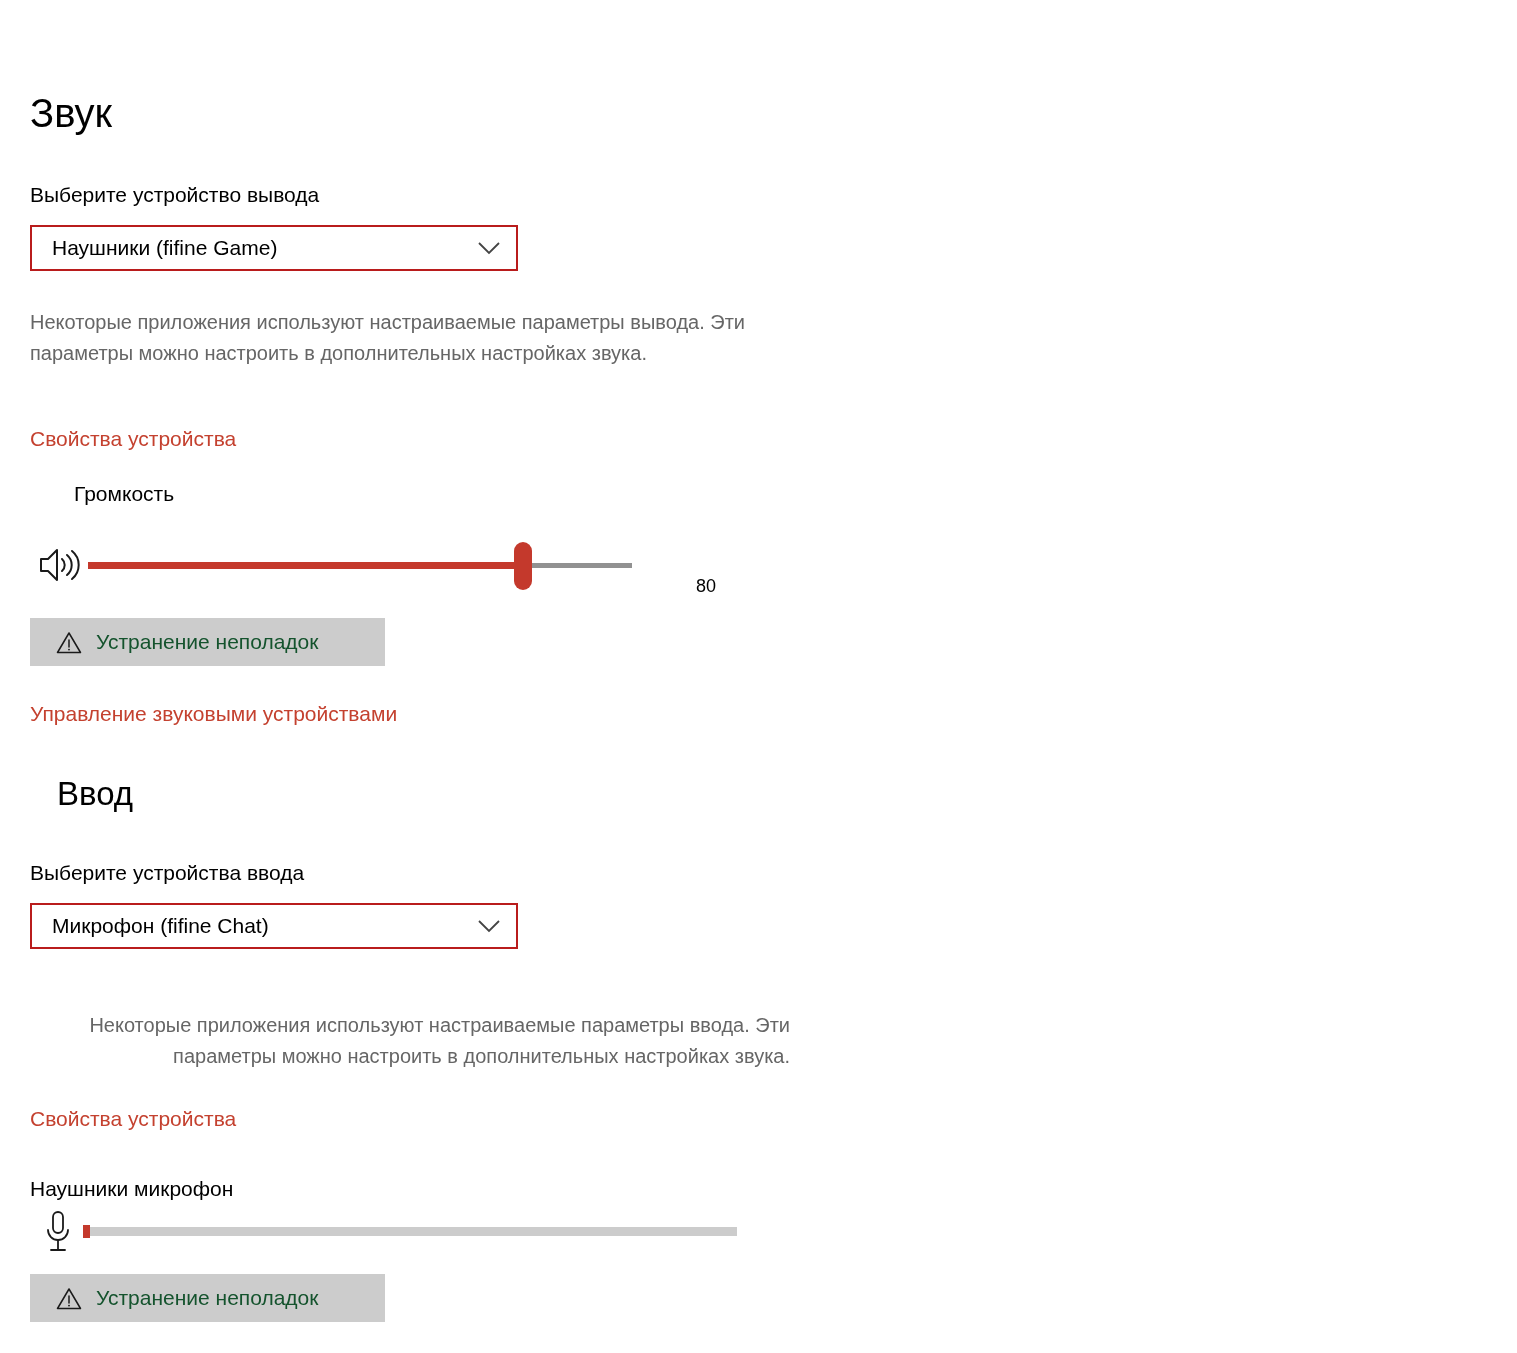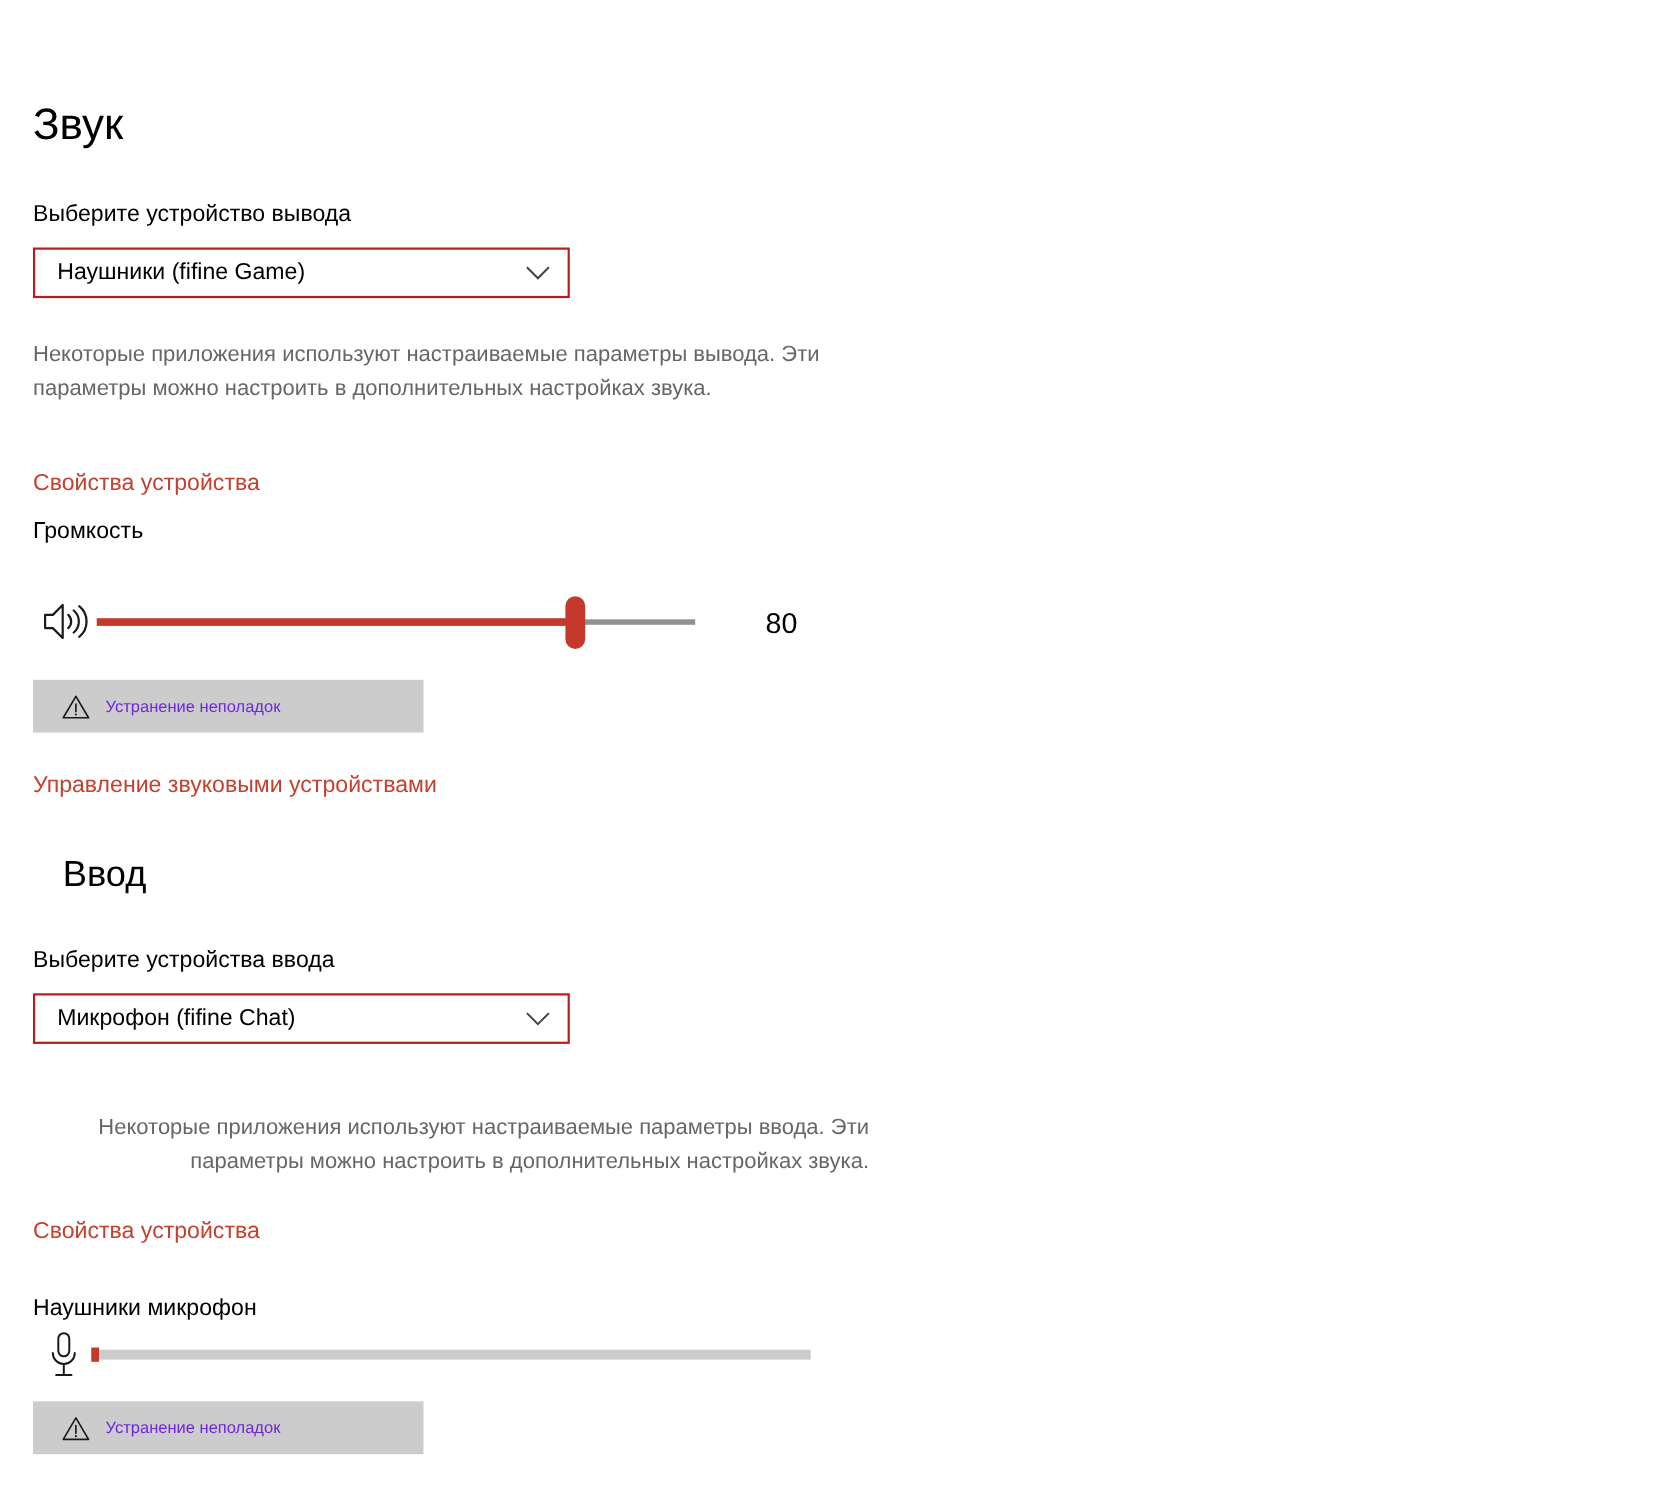--- a/index.html
+++ b/index.html
@@ -131,22 +131,22 @@
     top: 542px;
     width: 18px;
     height: 48px;
     background: #c4392c;
     border-radius: 9px;
     cursor: pointer;
   }
   .slider-value {
     position: absolute;
     left: 696px;
-    top: 551px;
-    font-size: 26px;
+    top: 576px;
+    font-size: 18px;
     color: #000000;
   }
 
   
   .btn {
     position: absolute;
     left: 30px;
     height: 48px;
     background: #cccccc;
     border: none;
@@ -157,22 +157,22 @@
     box-sizing: border-box;
     font-family: inherit;
   }
   .btn .warn-icon {
     width: 26px;
     height: 23px;
     margin-right: 14px;
     flex: 0 0 auto;
   }
   .btn .btn-label {
-    font-size: 15px;
-    color: #6d28d9;
+    font-size: 21px;
+    color: #14532d;
     white-space: nowrap;
   }
   #troubleshoot-output-button { top: 618px; width: 355px; }
   #troubleshoot-input-button  { top: 1274px; width: 355px; }
 
   
   .mic-icon {
     position: absolute;
     left: 42px;
     top: 1209px;
@@ -211,21 +211,21 @@
       <svg width="22" height="14" viewBox="0 0 22 14" xmlns="http://www.w3.org/2000/svg">
         <polyline points="1,2 11,12 21,2" fill="none" stroke="#444444" stroke-width="1.8"></polyline>
       </svg>
     </span>
   </div>
 
   <div class="desc" style="top:307px;">Некоторые приложения используют настраиваемые параметры вывода. Эти параметры можно настроить в дополнительных настройках звука.</div>
 
   <div class="link" style="top:427px;">Свойства устройства</div>
 
-  <div class="field-label" style="top:471px;">Громкость</div>
+  <div class="field-label" style="top:482px;margin-left:44px;">Громкость</div>
 
   <span class="speaker-icon">
     <svg width="44" height="38" viewBox="0 0 44 38" xmlns="http://www.w3.org/2000/svg">
       <path d="M3 13 L10 13 L19 4 L19 34 L10 25 L3 25 Z" fill="none" stroke="#1a1a1a" stroke-width="2" stroke-linejoin="round"></path>
       <path d="M24 13 A8 8 0 0 1 24 25" fill="none" stroke="#1a1a1a" stroke-width="2" stroke-linecap="round"></path>
       <path d="M29 9 A13 13 0 0 1 29 29" fill="none" stroke="#1a1a1a" stroke-width="2" stroke-linecap="round"></path>
       <path d="M34 5 A18 18 0 0 1 34 33" fill="none" stroke="#1a1a1a" stroke-width="2" stroke-linecap="round"></path>
     </svg>
   </span>
 

